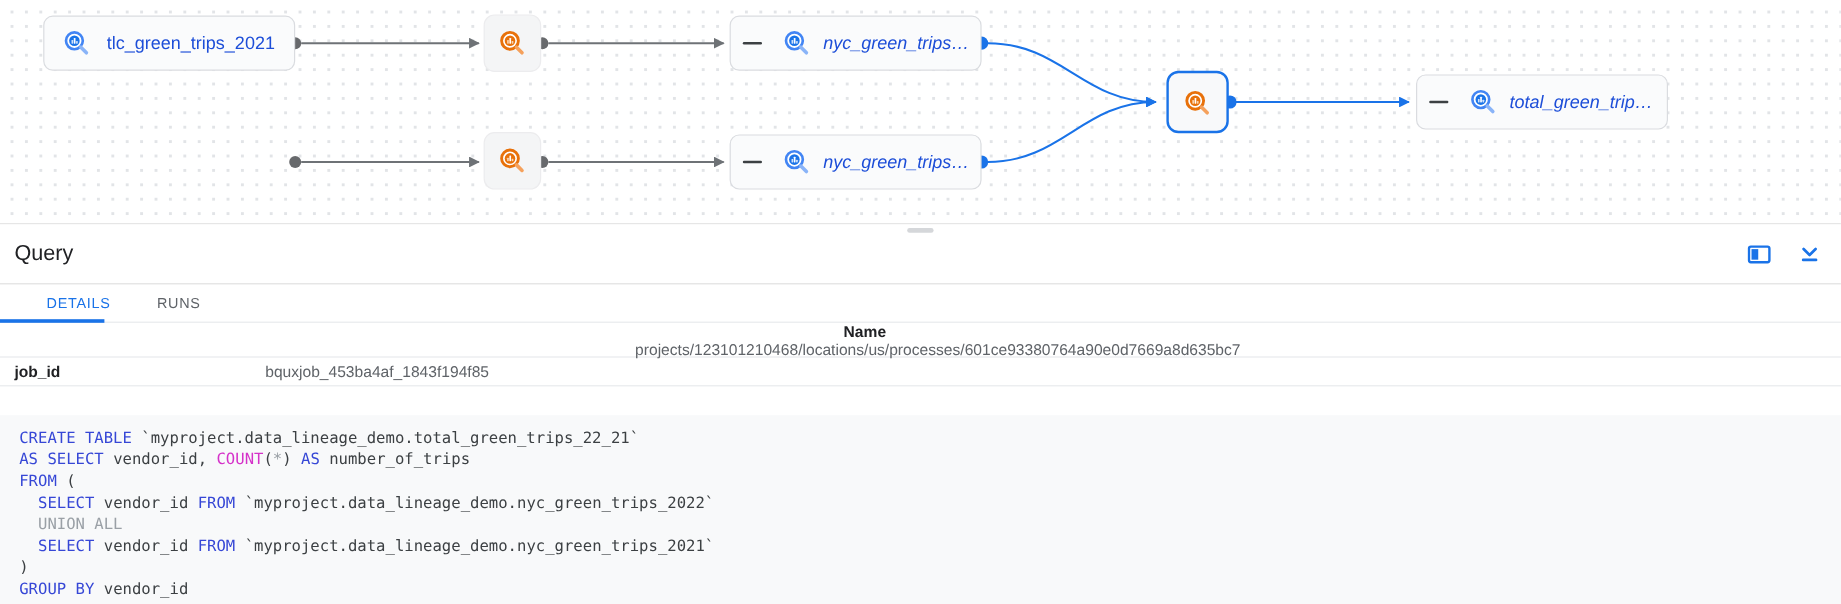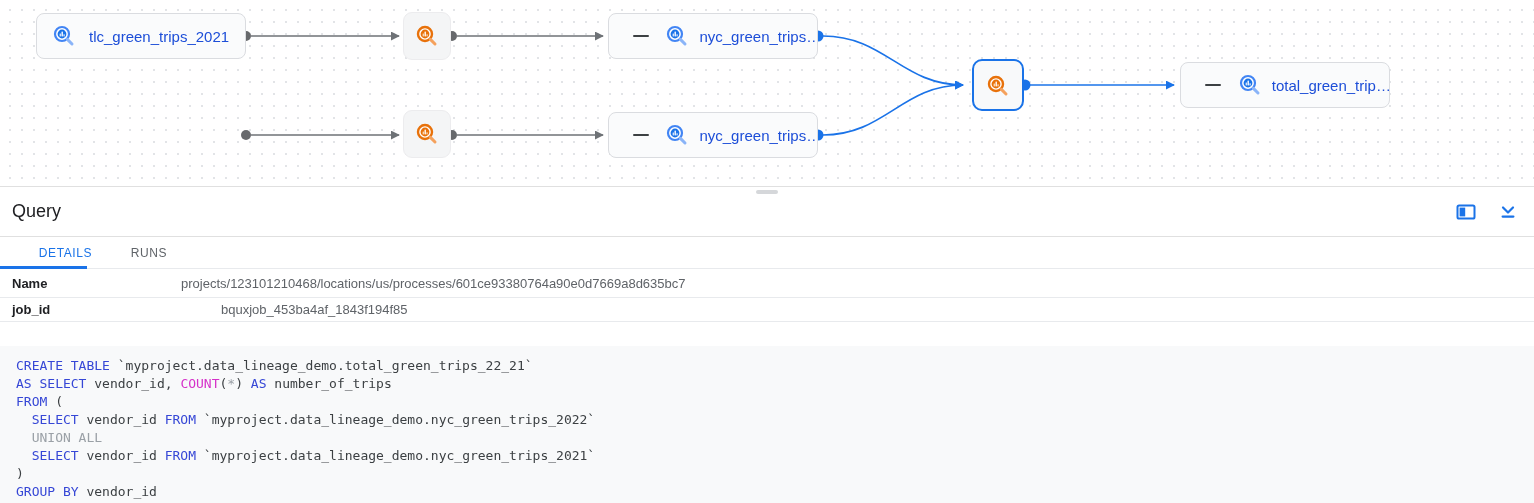--- a/index.html
+++ b/index.html
@@ -11,21 +11,21 @@
            background-color:#fff;
            background-image:radial-gradient(circle, #e2e4e7 1.4px, transparent 1.5px);
            background-size:12px 12px; background-position:4px 4px;
            border-bottom:1px solid #e0e0e0; }
   .edges { position:absolute; top:0; left:0; width:1534px; height:187px; }
 
   .table-node { position:absolute; width:210px; height:46px; background:#fafbfc;
                 border:1px solid #dadce0; border-radius:8px; display:flex;
                 align-items:center; cursor:pointer; }
   .src-node  { padding-left:15px; }
-  .mid-node  { padding-left:24px; }
+  .mid-node  { padding-left:10px;font-style:italic; }
   .node-label { font-size:15px; font-weight:500; color:#1d4ed8; margin-left:13px;
                 white-space:nowrap; overflow:hidden; }
   .minus-btn { width:17px; height:17px; display:flex; align-items:center; cursor:pointer; }
   .minus-btn i { display:block; width:16px; height:2.4px; background:#3c4043; border-radius:1px; }
   .mid-node .bq-wrap { margin-left:16px; }
 
   .q-node { position:absolute; width:48px; height:48px; background:#f4f5f6;
             border:1px solid #ececee; border-radius:9px; display:flex;
             align-items:center; justify-content:center; cursor:pointer; }
   .q-node.selected { width:52px; height:52px; background:#f8f9fa;
@@ -46,21 +46,21 @@
   .tab { display:flex; align-items:center; justify-content:center; font-size:12px;
          font-weight:500; letter-spacing:.6px; color:#5f6368; cursor:pointer;
          position:relative; text-transform:uppercase;padding-left:44px; }
   .tab-details { width:87px; }
   .tab-runs { width:80px; }
   .tab.active { color:#1a73e8; }
   .tab.active::after { content:""; position:absolute; left:0; right:0; bottom:-1px;
                        height:3px; background:#1a73e8; }
 
   .field-row { display:flex; align-items:center; border-bottom:1px solid #e8eaed; }
-  .field-row.r1 { height:29px; }
+  .field-row.r1 { height:29px;flex-direction:column; }
   .field-row.r2 { height:24px;gap:40px; }
   .field-label { width:152px; padding-left:12px; font-size:13px; font-weight:700; color:#202124; }
   .field-value { font-size:13px; color:#5f6368;margin-left:29px; }
 
   .code-block { margin-top:24px; background:#f8f9fa; padding:11px 16px; min-height:157px;
                 font-family:"DejaVu Sans Mono","Liberation Mono",monospace;
                 font-size:13px; line-height:18px; white-space:pre; }
   .tok-kw { color:#3647d6; }
   .tok-fn { color:#d531c9; }
   .tok-pl { color:#3c4043; }

